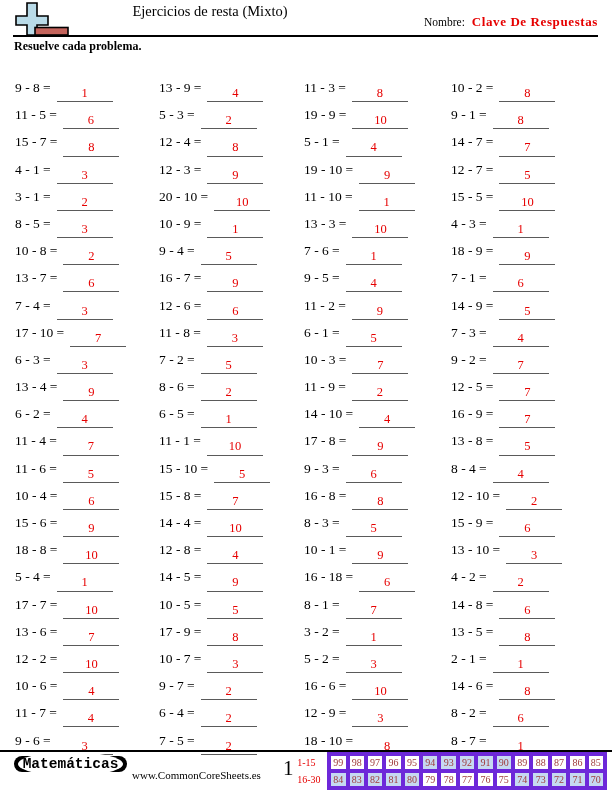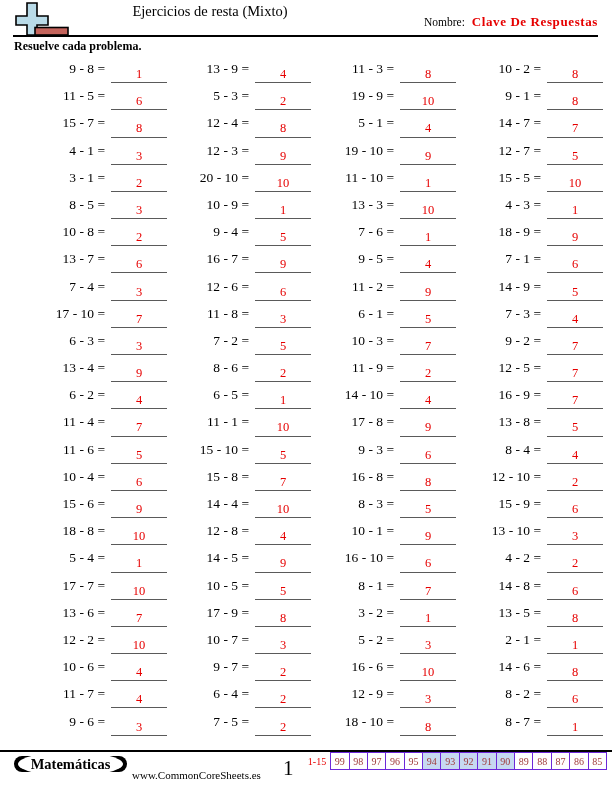--- a/index.html
+++ b/index.html
@@ -9,43 +9,43 @@
 
   
   .icon-wrap { position:absolute; left:12px; top:1px; }
   .title { position:absolute; left:90px; top:3px; width:240px; text-align:center; font-size:14.5px; }
   .nombre { position:absolute; top:14px; right:14px; font-size:11.5px; white-space:nowrap; }
   .name-val { color:var(--answer_red); font-weight:bold; font-size:13px; letter-spacing:0.6px; margin-left:4px; }
   .hdr-rule { position:absolute; left:13px; top:35px; width:585px; height:2px; background:#000; }
   .instruction { position:absolute; left:14px; top:39px; font-weight:bold; font-size:12px; }
 
   
-  .pcol { position:absolute; top:55px; width:152px;text-align:right; }
+  .pcol { position:absolute; top:74px; width:152px; }
   .pcol.c0 { left:15px; } .pcol.c1 { left:159px; } .pcol.c2 { left:304px;font-family:Liberation Serif, serif; } .pcol.c3 { left:451px; }
   .prow { height:27.2px; line-height:27.2px; white-space:nowrap; font-size:13.5px; }
   .ansline { display:inline-flex; align-items:flex-end; justify-content:center;
              width:56px; height:17px; margin-left:6px; vertical-align:-5px;
              border-bottom:1.6px solid #5a5a5a; }
   .ans { color:var(--answer_red); font-size:12.5px; line-height:1.05; padding-bottom:1px; }
 
   
   .ftr-rule { position:absolute; left:0; top:750px; width:612px; height:2px; background:#000; }
   .badge { position:absolute; left:14px; top:756px; width:113px; height:16px; background:#000;
-           border-radius:10px; display:flex; align-items:center; justify-content:center; }
+           border-radius:10px; display:flex; align-items:center; justify-content:center;font-family:Liberation Mono, monospace; }
   .badge-oval { width:105px; height:24px; background:#fff; border-radius:52px/12px;
                 display:flex; align-items:center; justify-content:center; }
   .badge-oval span { font-weight:bold; font-size:14.5px; }
   .website { position:absolute; left:132px; top:769px; font-size:11px; }
   .pagenum { position:absolute; left:283px; top:756px; font-size:21px; }
 
   table.score { position:absolute; right:5px; top:752px; border-collapse:collapse; }
   table.score td { height:17px; text-align:center; vertical-align:middle; font-size:10px; }
-  table.score td.num { width:18.4px; border:1px solid #6d28d9; color:var(--table_num); }
+  table.score td.num { width:18.4px; border:4px solid #6d28d9; color:var(--table_num); }
   table.score td.num.hl { background:var(--highlight_blue);margin-top:16px; }
-  table.score td.slabel { border:none; color:var(--answer_red); text-align:right;
+  table.score td.slabel { border:none; color:var(--answer_red); text-align:left;
                           padding-right:4px; width:32px; }
 </style>
 </head>
 <body>
 
 <div class="page">
 
   <div class="icon-wrap">
     <svg width="72" height="37" viewBox="0 0 72 37">
       <polygon points="15,2 25,2 25,15 36,15 36,24 25,24 25,34 15,34 15,24 4,24 4,15 15,15" style="fill:var(--icon_blue)" stroke="#000" stroke-width="1.6"></polygon>
@@ -262,21 +262,21 @@
         </span></div>
       <div class="prow"><span>16 - 8 =</span><span class="ansline">
           <span class="ans">8</span>
         </span></div>
       <div class="prow"><span>8 - 3 =</span><span class="ansline">
           <span class="ans">5</span>
         </span></div>
       <div class="prow"><span>10 - 1 =</span><span class="ansline">
           <span class="ans">9</span>
         </span></div>
-      <div class="prow"><span>16 - 10 =</span><span class="ansline">
+      <div class="prow"><span>16 - 18 =</span><span class="ansline">
           <span class="ans">6</span>
         </span></div>
       <div class="prow"><span>8 - 1 =</span><span class="ansline">
           <span class="ans">7</span>
         </span></div>
       <div class="prow"><span>3 - 2 =</span><span class="ansline">
           <span class="ans">1</span>
         </span></div>
       <div class="prow"><span>5 - 2 =</span><span class="ansline">
           <span class="ans">3</span>
@@ -390,16 +390,34 @@
           <td class="num hl">93</td>
           <td class="num hl">92</td>
           <td class="num hl">91</td>
           <td class="num hl">90</td>
           <td class="num">89</td>
           <td class="num">88</td>
           <td class="num">87</td>
           <td class="num">86</td>
           <td class="num">85</td>
         </tr>
+        <tr>
+          <td class="slabel">16-30</td>
+          <td class="num hl">84</td>
+          <td class="num hl">83</td>
+          <td class="num hl">82</td>
+          <td class="num hl">81</td>
+          <td class="num hl">80</td>
+          <td class="num">79</td>
+          <td class="num">78</td>
+          <td class="num">77</td>
+          <td class="num">76</td>
+          <td class="num">75</td>
+          <td class="num hl">74</td>
+          <td class="num hl">73</td>
+          <td class="num hl">72</td>
+          <td class="num hl">71</td>
+          <td class="num hl">70</td>
+        </tr>
       </tbody>
   </table>
 
 </div>
 
 </body></html>

